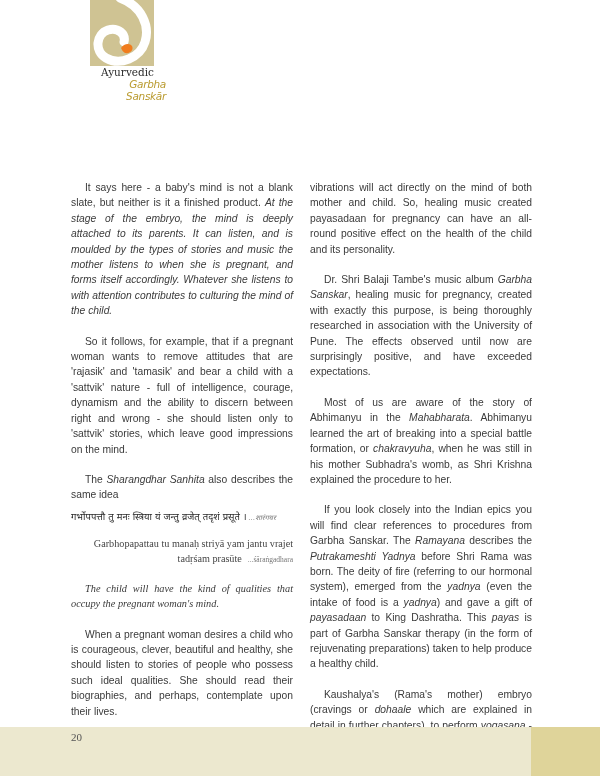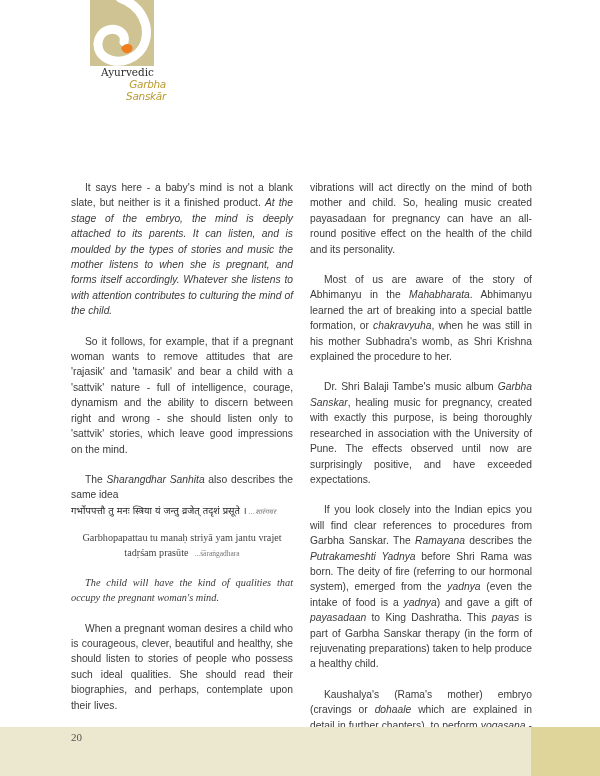--- a/index.html
+++ b/index.html
@@ -37,21 +37,21 @@
   .col p { margin: 0 0 15px 0; text-indent: 14px; }
   .col p.noindent { text-indent: 0; }
   .col p.italic { font-style: italic; font-family: Liberation Serif, serif; }
   .sanskrit-dev {
     font-family: "DejaVu Sans", sans-serif; font-size: 9.5px; line-height: 15px;
     margin: 0 0 10px 0; color: #2a2a2a; white-space: nowrap;
   }
   .sanskrit-dev .src { font-size: 7px; font-style: italic; color: #777; margin-left: 2px; }
   .sanskrit-roman {
     font-family: "Liberation Serif", serif; font-size: 10.2px; line-height: 15px;
-    margin: 0 0 14px 0; color: #444; text-align: center;
+    margin: 0 0 14px 0; color: #444; text-align: right;
   }
   .sanskrit-roman .src { font-size: 7.5px; color: #777; margin-left: 6px; }
   .section-heading {
     font-family: "Liberation Sans", sans-serif; font-size: 14.5px; color: #1e1e1e;
     margin: 4px 0 9px 0; letter-spacing: 0.2px; text-align: left; font-weight: normal;
   }
   .footer {
     position: absolute; left: 0; top: 727px; width: 600px; height: 49px;
     background: #ece8cf;
   }
@@ -78,41 +78,41 @@
 <div class="logo-text">
   <span class="logo-line1">Ayurvedic</span>
   <span class="logo-line2">Garbha Sanskār</span>
 </div>
 
 <div class="col left">
   <p><span>It says here - a baby's mind is not a blank slate, but neither is it a finished product. </span><em>At the stage of the embryo, the mind is deeply attached to its parents. It can </em><em><b>listen</b></em><em>, and is moulded by the types of stories and music the mother listens to when she is pregnant, and forms itself accordingly. Whatever she listens to with attention contributes to culturing the mind of the child.</em></p>
 
   <p>So it follows, for example, that if a pregnant woman wants to remove attitudes that are 'rajasik' and 'tamasik' and bear a child with a 'sattvik' nature - full of intelligence, courage, dynamism and the ability to discern between right and wrong - she should listen only to 'sattvik' stories, which leave good impressions on the mind.</p>
 
-  <p style="margin-bottom:0"><span>The </span><em>Sharangdhar Sanhita</em><span> also describes the same idea</span></p>
+  <p style="margin-bottom:6px"><span>The </span><em>Sharangdhar Sanhita</em><span> also describes the same idea</span></p>
 
   <div class="sanskrit-dev"><span>गर्भोपपत्तौ तु मनः स्त्रिया यं जन्तु व्रजेत् तदृशं प्रसूते ।</span><span class="src">...शारंगधर</span></div>
 
   <div class="sanskrit-roman"><span>Garbhopapattau tu manaḥ striyā yam jantu vrajet tadṛśam prasūte</span><span class="src">...śāraṅgadhara</span></div>
 
   <p class="italic">The child will have the kind of qualities that occupy the pregnant woman's mind.</p>
 
   <p>When a pregnant woman desires a child who is courageous, clever, beautiful and healthy, she should listen to stories of people who possess such ideal qualities. She should read their biographies, and perhaps, contemplate upon their lives.</p>
 
   <h2 class="section-heading">CULTURING THROUGH SOUND</h2>
 
   <p><span>The most effective medium to culture the foetus is sound. Scientifically coordinated sound combinations, such as </span></p>
 </div>
 
 <div class="col right">
   <p class="noindent">vibrations will act directly on the mind of both mother and child. So, healing music created payasadaan for pregnancy can have an all-round positive effect on the health of the child and its personality.</p>
 
+  <p><span>Dr. Shri Balaji Tambe's music album </span><em>Garbha Sanskar</em><span>, healing music for pregnancy, created with exactly this purpose, is being thoroughly researched in association with the University of Pune. The effects observed until now are surprisingly positive, and have exceeded expectations.</span></p>
+
   <p><span>Most of us are aware of the story of Abhimanyu in the </span><em>Mahabharata</em><span>. Abhimanyu learned the art of breaking into a special battle formation, or </span><em>chakravyuha</em><span>, when he was still in his mother Subhadra's womb, as Shri Krishna explained the procedure to her.</span></p>
-
-  <p><span>Dr. Shri Balaji Tambe's music album </span><em>Garbha Sanskar</em><span>, healing music for pregnancy, created with exactly this purpose, is being thoroughly researched in association with the University of Pune. The effects observed until now are surprisingly positive, and have exceeded expectations.</span></p>
 
   <p><span>If you look closely into the Indian epics you will find clear references to procedures from Garbha Sanskar. The </span><em>Ramayana</em><span> describes the </span><em>Putrakameshti Yadnya</em><span> before Shri Rama was born. The deity of fire (referring to our hormonal system), emerged from the </span><em>yadnya</em><span> (even the intake of food is a </span><em>yadnya</em><span>) and gave a gift of </span><em>payasadaan</em><span> to King Dashratha. This </span><em>payas</em><span> is part of Garbha Sanskar therapy (in the form of rejuvenating preparations) taken to help produce a healthy child.</span></p>
 
   <p><span>Kaushalya's (Rama's mother) embryo (cravings or </span><em>dohaale</em><span> which are explained in detail in further chapters), to perform </span><em>yogasana</em><span> - such as </span><em>Vajrasana</em><span> and </span><em>Veerasan</em><span> - indicate that she was to expect a valourous and strong child.</span></p>
 
 </div>
 
 <div class="footer"></div>
 <div class="footer-accent"></div>
 <div class="page-num">20</div>

